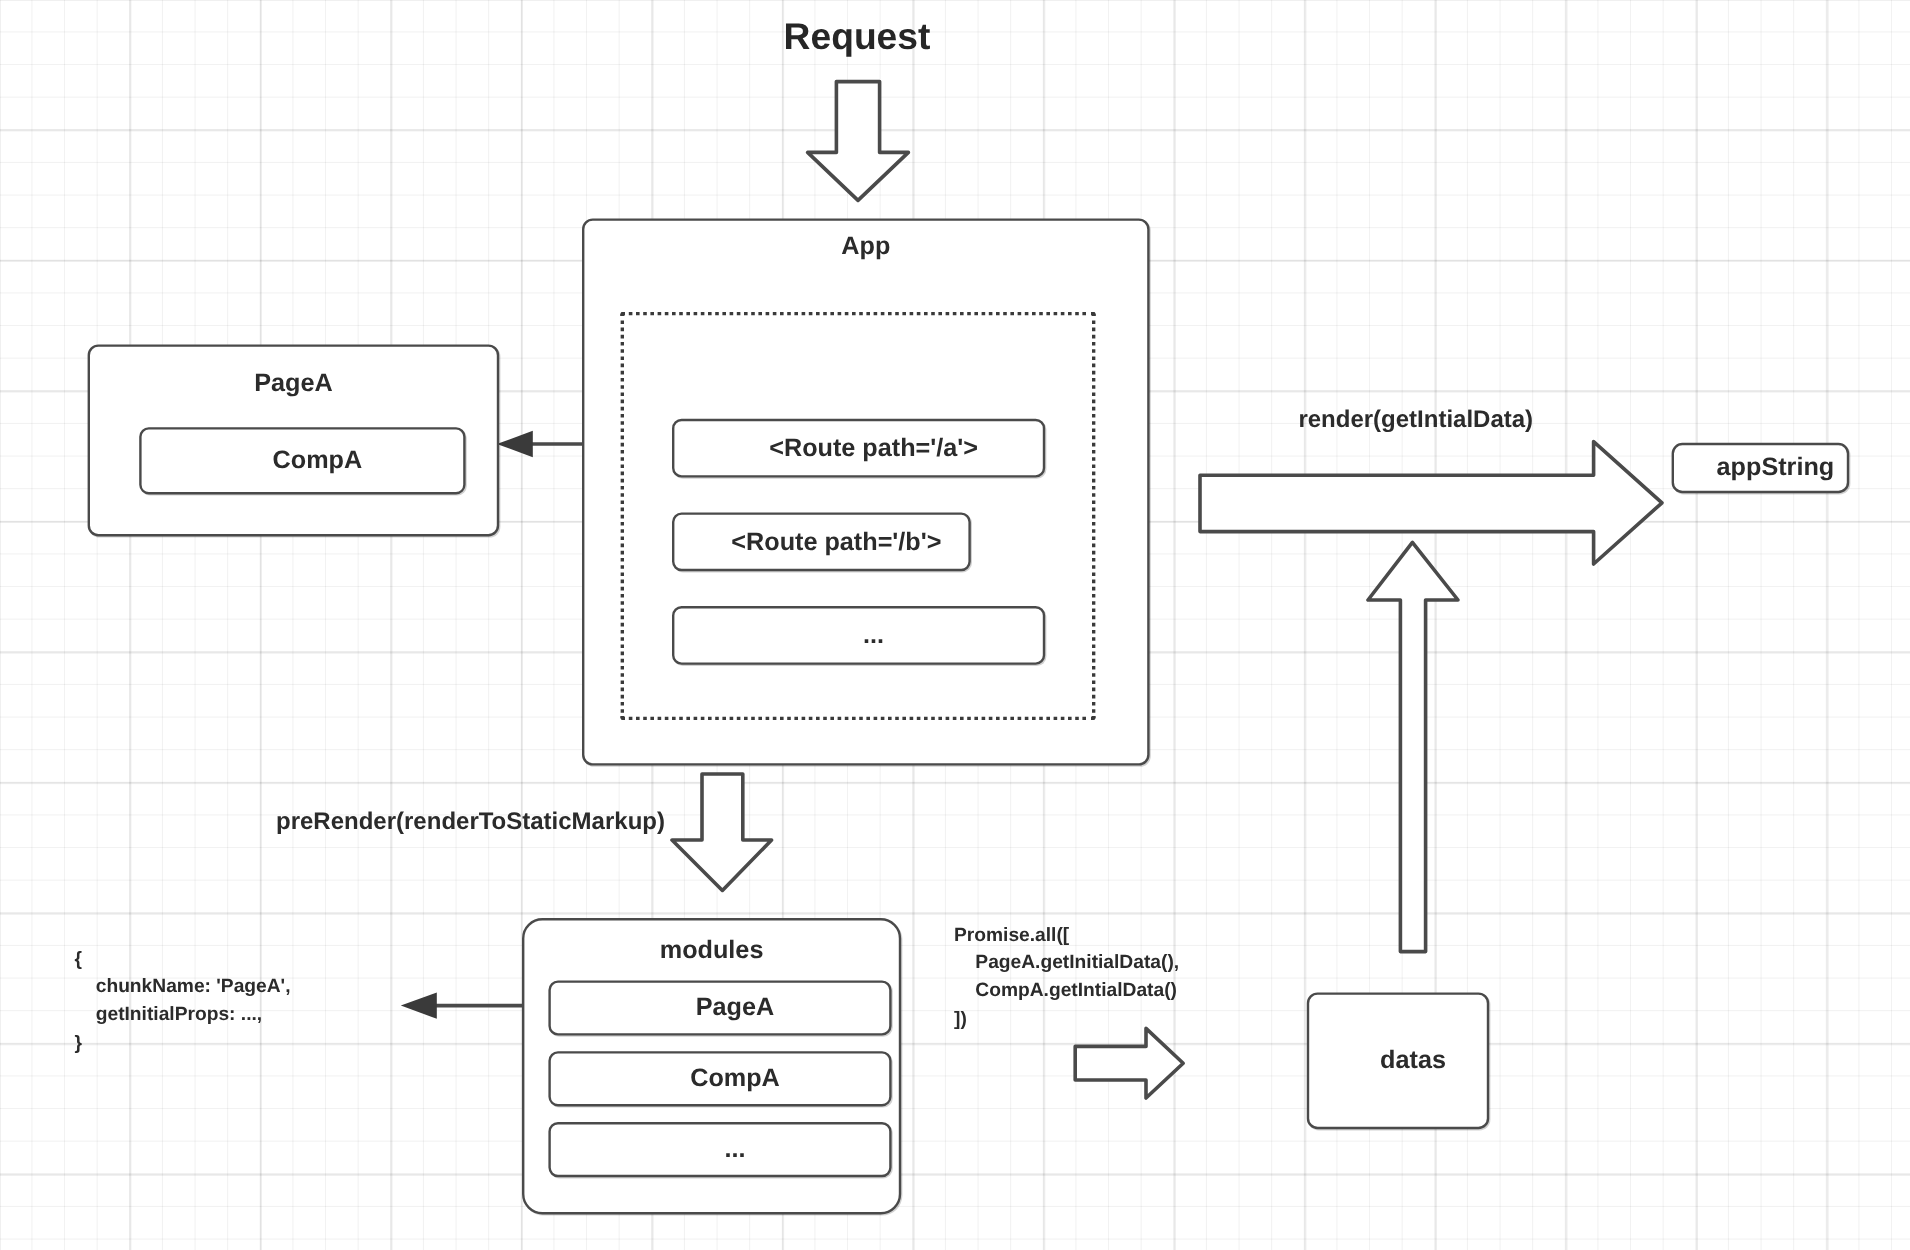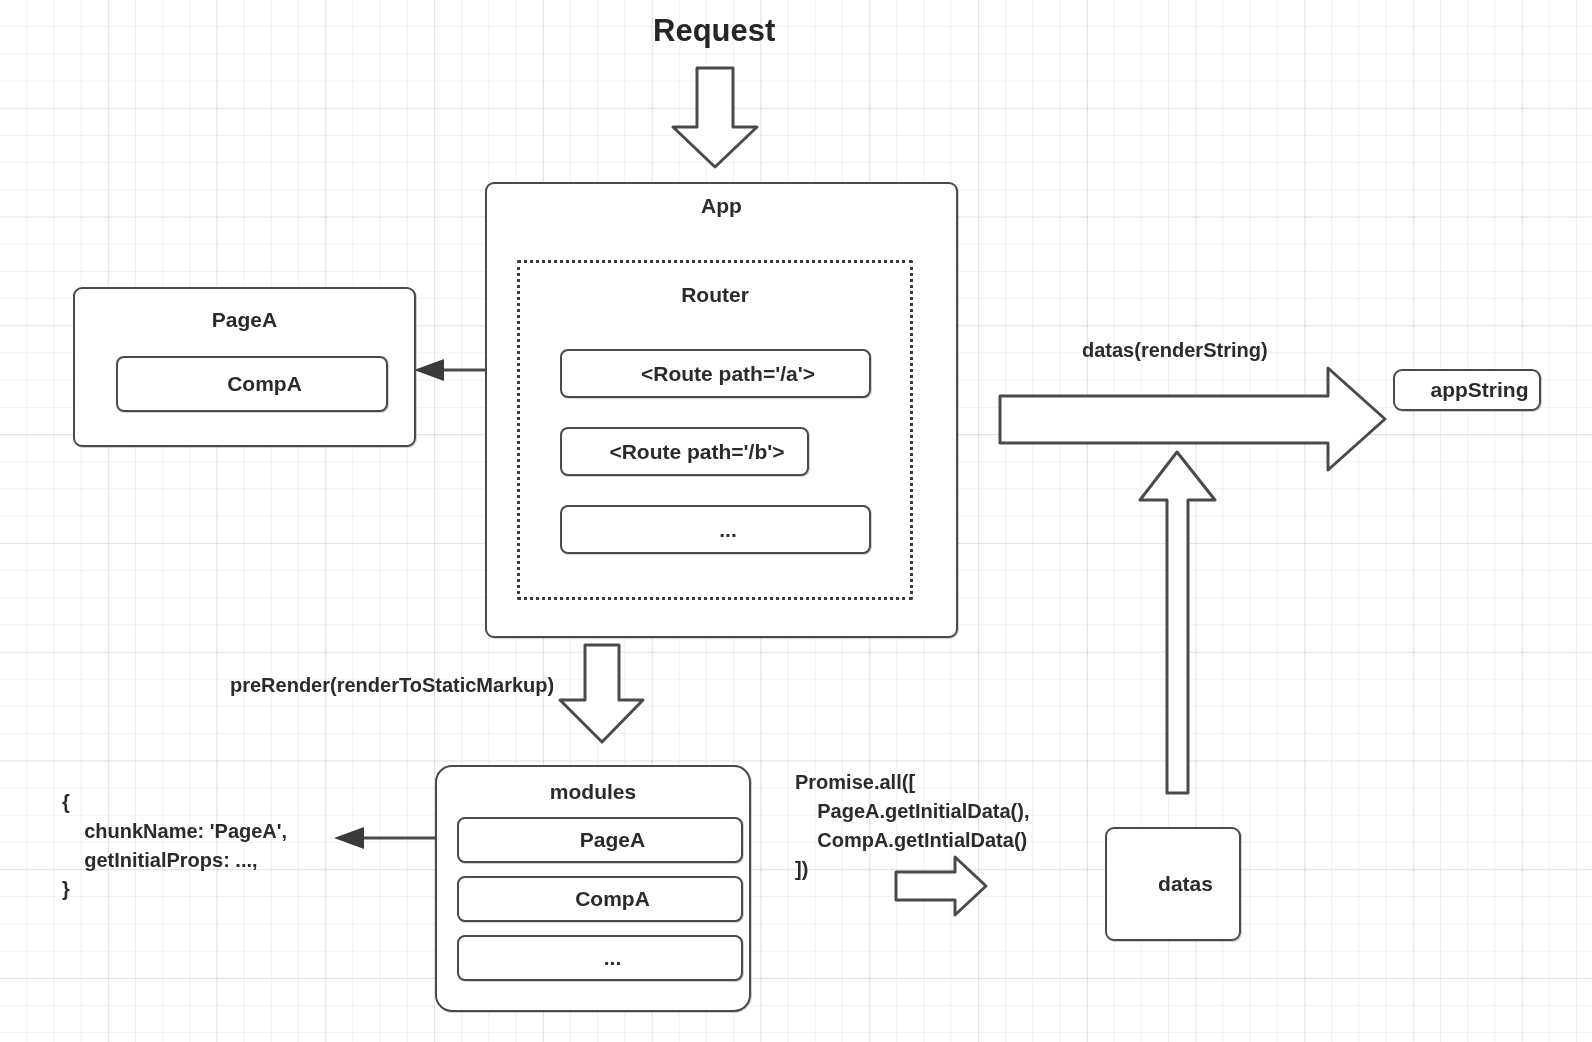--- a/index.html
+++ b/index.html
@@ -55,21 +55,21 @@
     background:transparent;
     border-radius:2px;
   }
   .title{
     position:absolute;
     font-size:31px;
     color:#262626;
     white-space:pre;
   }
   .arrowtxt{ font-size:20px; color:#2b2b2b; white-space:pre; }
-  .codetxt{ font-size:20px; color:#2b2b2b; white-space:pre; line-height:1.45; }
+  .codetxt{ font-size:16px; color:#2b2b2b; white-space:pre; line-height:1.45; }
   svg.ov{ position:absolute; left:0; top:0; overflow:visible; }
 </style>
 </head>
 <body>
 
 <div id="canvas">
 
   <div class="title" style="left:653px;top:13px;">Request</div>
 
   <svg class="ov" width="1592" height="1042">
@@ -102,21 +102,20 @@
 
     <g>
       <path d="M1000,396 L1328,396 L1328,368 L1385,419 L1328,470 L1328,443 L1000,443 Z" fill="#ffffff" stroke="#4a4a4a" stroke-width="3" stroke-linejoin="round"></path>
     </g>
   </svg>
 
   <div class="node" style="left:485px;top:182px;width:473px;height:456px;">
     <div class="ctr boxtitle" style="top:10px;">App</div>
 
     <div class="dotted" style="left:30px;top:76px;width:396px;height:340px;">
-      <div class="ctr boxtitle" style="top:20px;">Router</div>
 
       <div class="node" style="left:40px;top:86px;width:311px;height:49px;border-radius:8px;">
         <div class="boxtext">&lt;Route path='/a'&gt;</div>
       </div>
 
       <div class="node" style="left:40px;top:164px;width:249px;height:49px;border-radius:8px;">
         <div class="boxtext">&lt;Route path='/b'&gt;</div>
       </div>
 
       <div class="node" style="left:40px;top:242px;width:311px;height:49px;border-radius:8px;">
@@ -145,25 +144,25 @@
 
     <div class="node" style="left:20px;top:168px;width:286px;height:46px;border-radius:8px;">
       <div class="boxtext">...</div>
     </div>
   </div>
 
   <div class="node" style="left:1393px;top:369px;width:148px;height:42px;">
     <div class="boxtext">appString</div>
   </div>
 
-  <div class="node" style="left:1089px;top:827px;width:136px;height:114px;margin-left:16px;">
+  <div class="node" style="left:1089px;top:827px;width:152px;height:114px;">
     <div class="boxtext">datas</div>
   </div>
 
-  <div class="lbl arrowtxt" style="left:1082px;top:337px;">datas(renderString)</div>
+  <div class="lbl arrowtxt" style="left:1082px;top:337px;">render(getIntialData)</div>
 
   <div class="lbl arrowtxt" style="left:230px;top:672px;">preRender(renderToStaticMarkup)</div>
 
   <div class="lbl codetxt" style="left:795px;top:768px;">Promise.all([
     PageA.getInitialData(),
     CompA.getIntialData()
 ])</div>
 
   <div class="lbl codetxt" style="left:62px;top:788px;">{
     chunkName: 'PageA',

